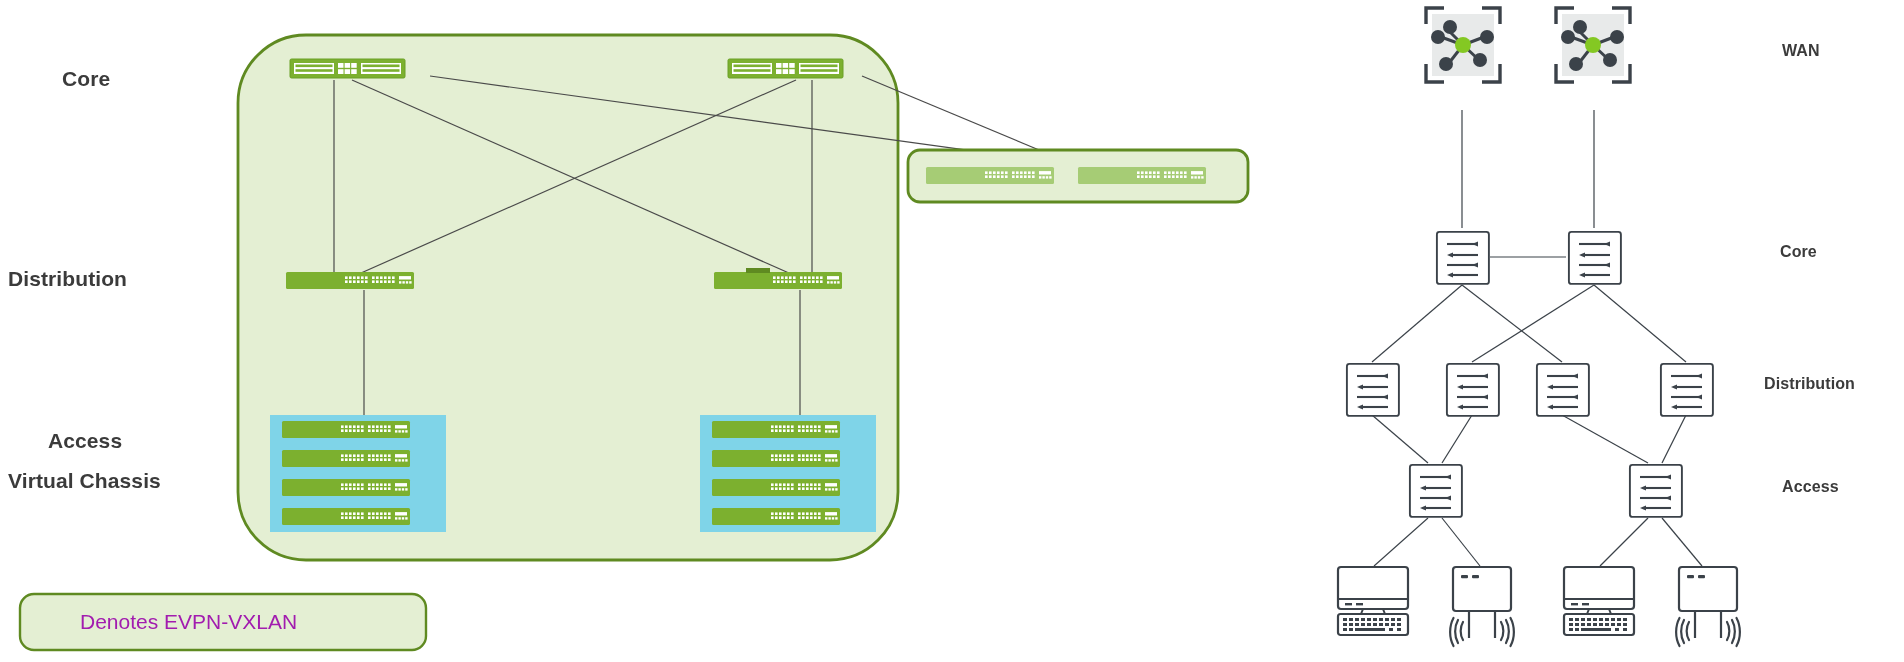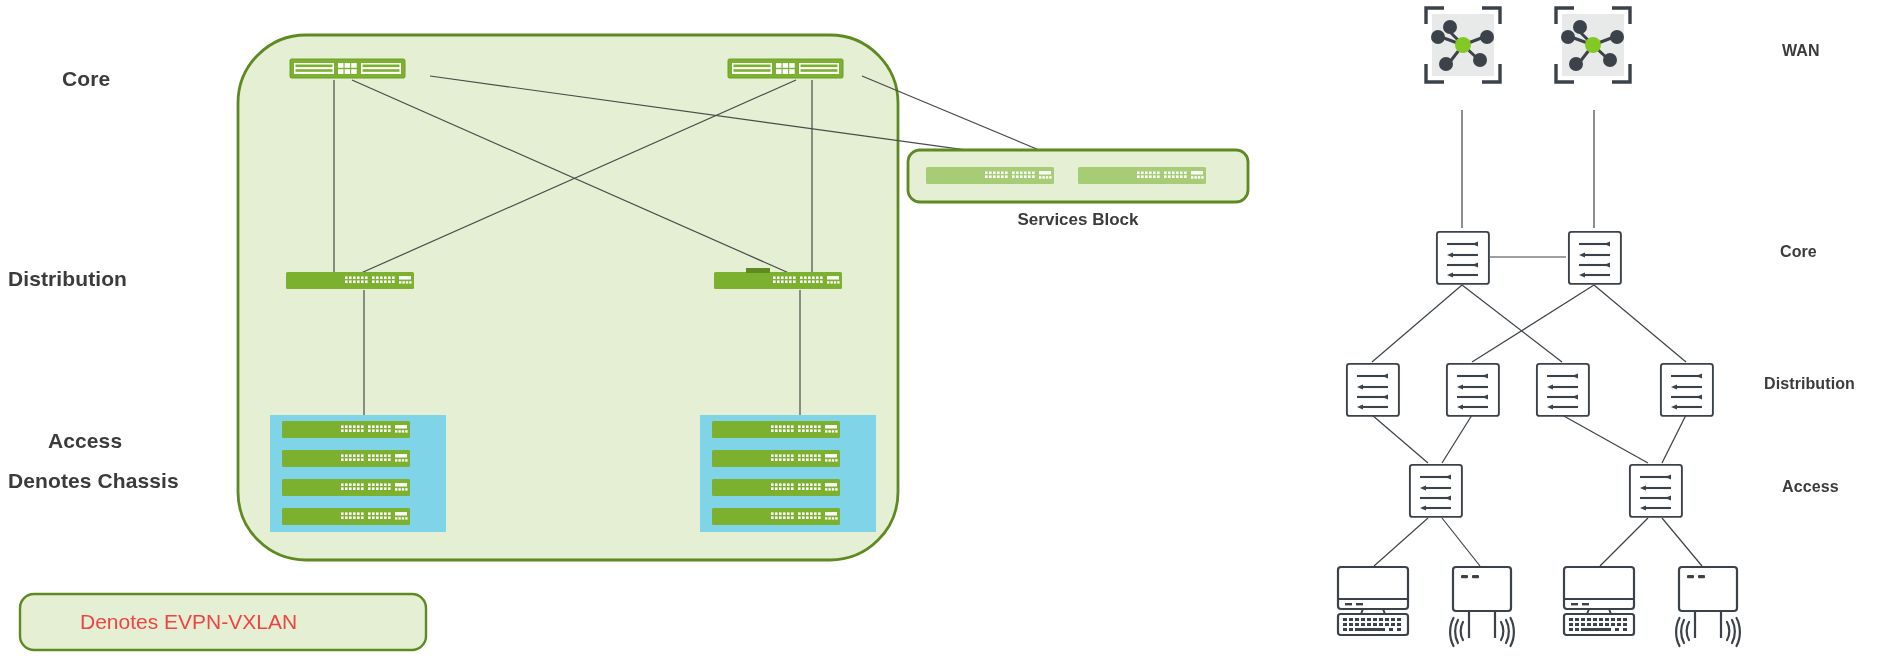--- a/index.html
+++ b/index.html
@@ -6,21 +6,21 @@
   html,body{margin:0;padding:0;background:#ffffff;}
   body{width:1904px;height:662px;position:relative;overflow:hidden;
        font-family:"Liberation Sans","DejaVu Sans",sans-serif;color:#3c3c3c;}
   #stage{position:absolute;left:0;top:0;width:1904px;height:662px;}
   svg.layer{position:absolute;left:0;top:0;width:1904px;height:662px;overflow:visible;}
   .tier-label{position:absolute;font-weight:bold;color:#3b3b3b;white-space:nowrap;}
   .tier-label.left{font-size:21px;letter-spacing:.1px;}
   .tier-label.right{font-size:16px;letter-spacing:.1px;}
   .tier-label.center-left{text-align:center;}
   .blk-label{position:absolute;font-size:17px;font-weight:bold;color:#3b3b3b;white-space:nowrap;text-align:center;}
-  .legend-text{position:absolute;font-size:21px;color:#ef4444;white-space:nowrap;}
+  .legend-text{position:absolute;font-size:21px;color:#a21caf;white-space:nowrap;}
 </style>
 </head>
 <body>
 
 <div id="stage">
 
   <svg class="layer" viewBox="0 0 1904 662" preserveAspectRatio="none">
     <defs>
 
       <g id="coreSwitch">
@@ -286,23 +286,22 @@
     <use href="#desktopIcon" x="1563" y="566"></use>
     <use href="#apIcon" x="1678" y="566"></use>
   </svg>
 
   <div class="tier-label left" style="left:62px;top:67px;">Core</div>
 
   <div class="tier-label left" style="left:8px;top:267px;">Distribution</div>
 
   <div class="tier-label left center-left" style="left:48px;top:429px;">Access</div>
 
-  <div class="tier-label left center-left" style="left:8px;top:469px;">Denotes Chassis</div>
-
-  <div class="blk-label" style="left:908px;top:210px;width:340px;">Services Block</div>
+  <div class="tier-label left center-left" style="left:8px;top:469px;">Virtual Chassis</div>
+
 
   <div class="legend-text" style="left:80px;top:610px;">Denotes EVPN-VXLAN</div>
 
   <div class="tier-label right" style="left:1782px;top:42px;">WAN</div>
 
   <div class="tier-label right" style="left:1780px;top:243px;">Core</div>
 
   <div class="tier-label right" style="left:1764px;top:375px;">Distribution</div>
 
   <div class="tier-label right" style="left:1782px;top:478px;">Access</div>

